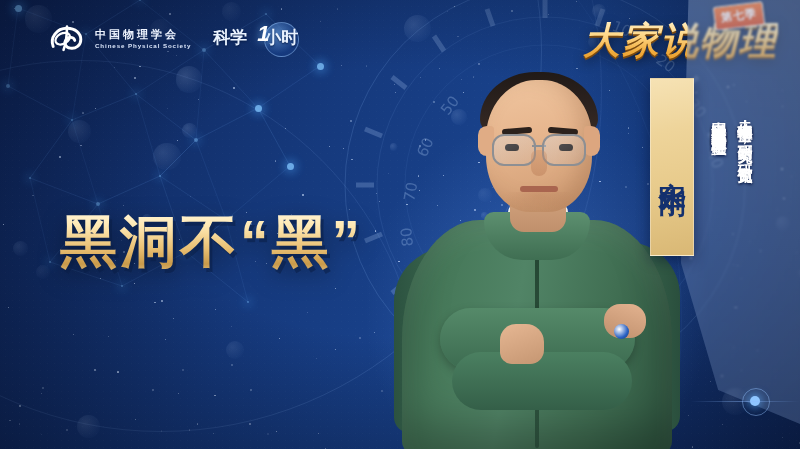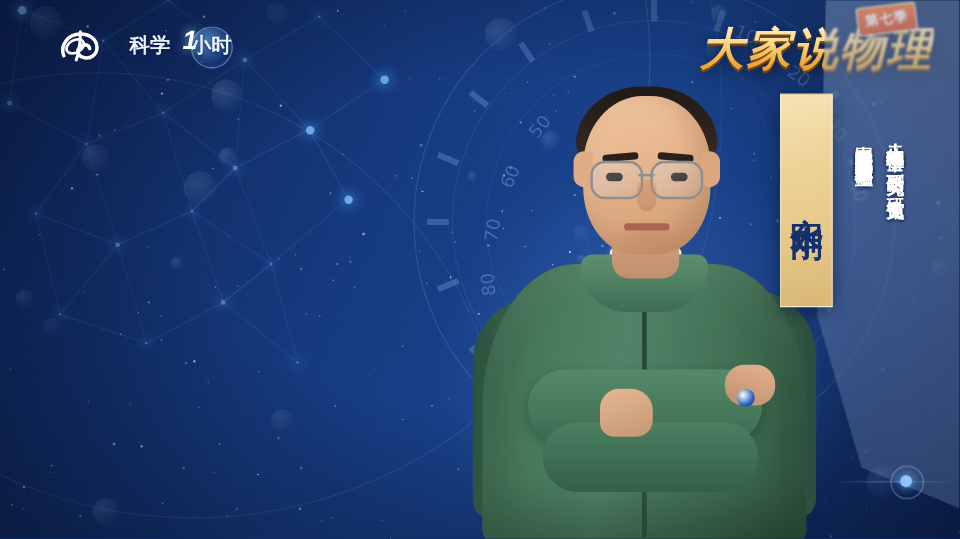--- a/index.html
+++ b/index.html
@@ -589,37 +589,42 @@
   <div class="logos">
 
     <div class="cps">
       <div class="cps-mark">
         <svg viewBox="0 0 44 34" xmlns="http://www.w3.org/2000/svg">
           <path d="M6 26 C2 16 10 5 22 5 C32 5 38 11 38 18 C38 25 32 29 26 28 C20 27 18 22 21 18 C24 14 30 15 31 19" fill="none" stroke="#ffffff" stroke-width="3.4" stroke-linecap="round"></path>
           <path d="M22 3 C22 12 21 22 18 30" fill="none" stroke="#ffffff" stroke-width="3" stroke-linecap="round"></path>
           <ellipse cx="17" cy="17" rx="9" ry="6" fill="none" stroke="#ffffff" stroke-width="2.6" transform="rotate(-28 17 17)"></ellipse>
         </svg>
       </div>
+      <div class="cps-text">
+        <div class="cps-cn">中国物理学会</div>
+        <div class="cps-en">Chinese Physical Society</div>
+      </div>
     </div>
 
     <div class="kxys">
       <div class="kxys-disc"></div>
       <div class="kxys-txt">
         <span>科学</span><span style="display:inline-block;width:17px"></span><span>小时</span>
       </div>
       <div class="kxys-one">1</div>
     </div>
 
   </div>
 
   <div class="showtitle">
     <div class="show-main">大家说物理</div>
     <div class="season-badge">第七季</div>
   </div>
 
+  <div class="maintitle">黑洞不“黑”</div>
 
   <div class="info-panel"></div>
   <div class="vtext col1">天体物理学博士，副研究员，研究馆员</div>
   <div class="vtext col2">中国科学院新疆天文台科学传播中心副主任</div>
 
   <div class="namebar">
     <div class="nm">宋华刚</div>
   </div>
 
   <div class="deco-node" style="left:742px;top:388px;width:26px;height:26px;"></div>

